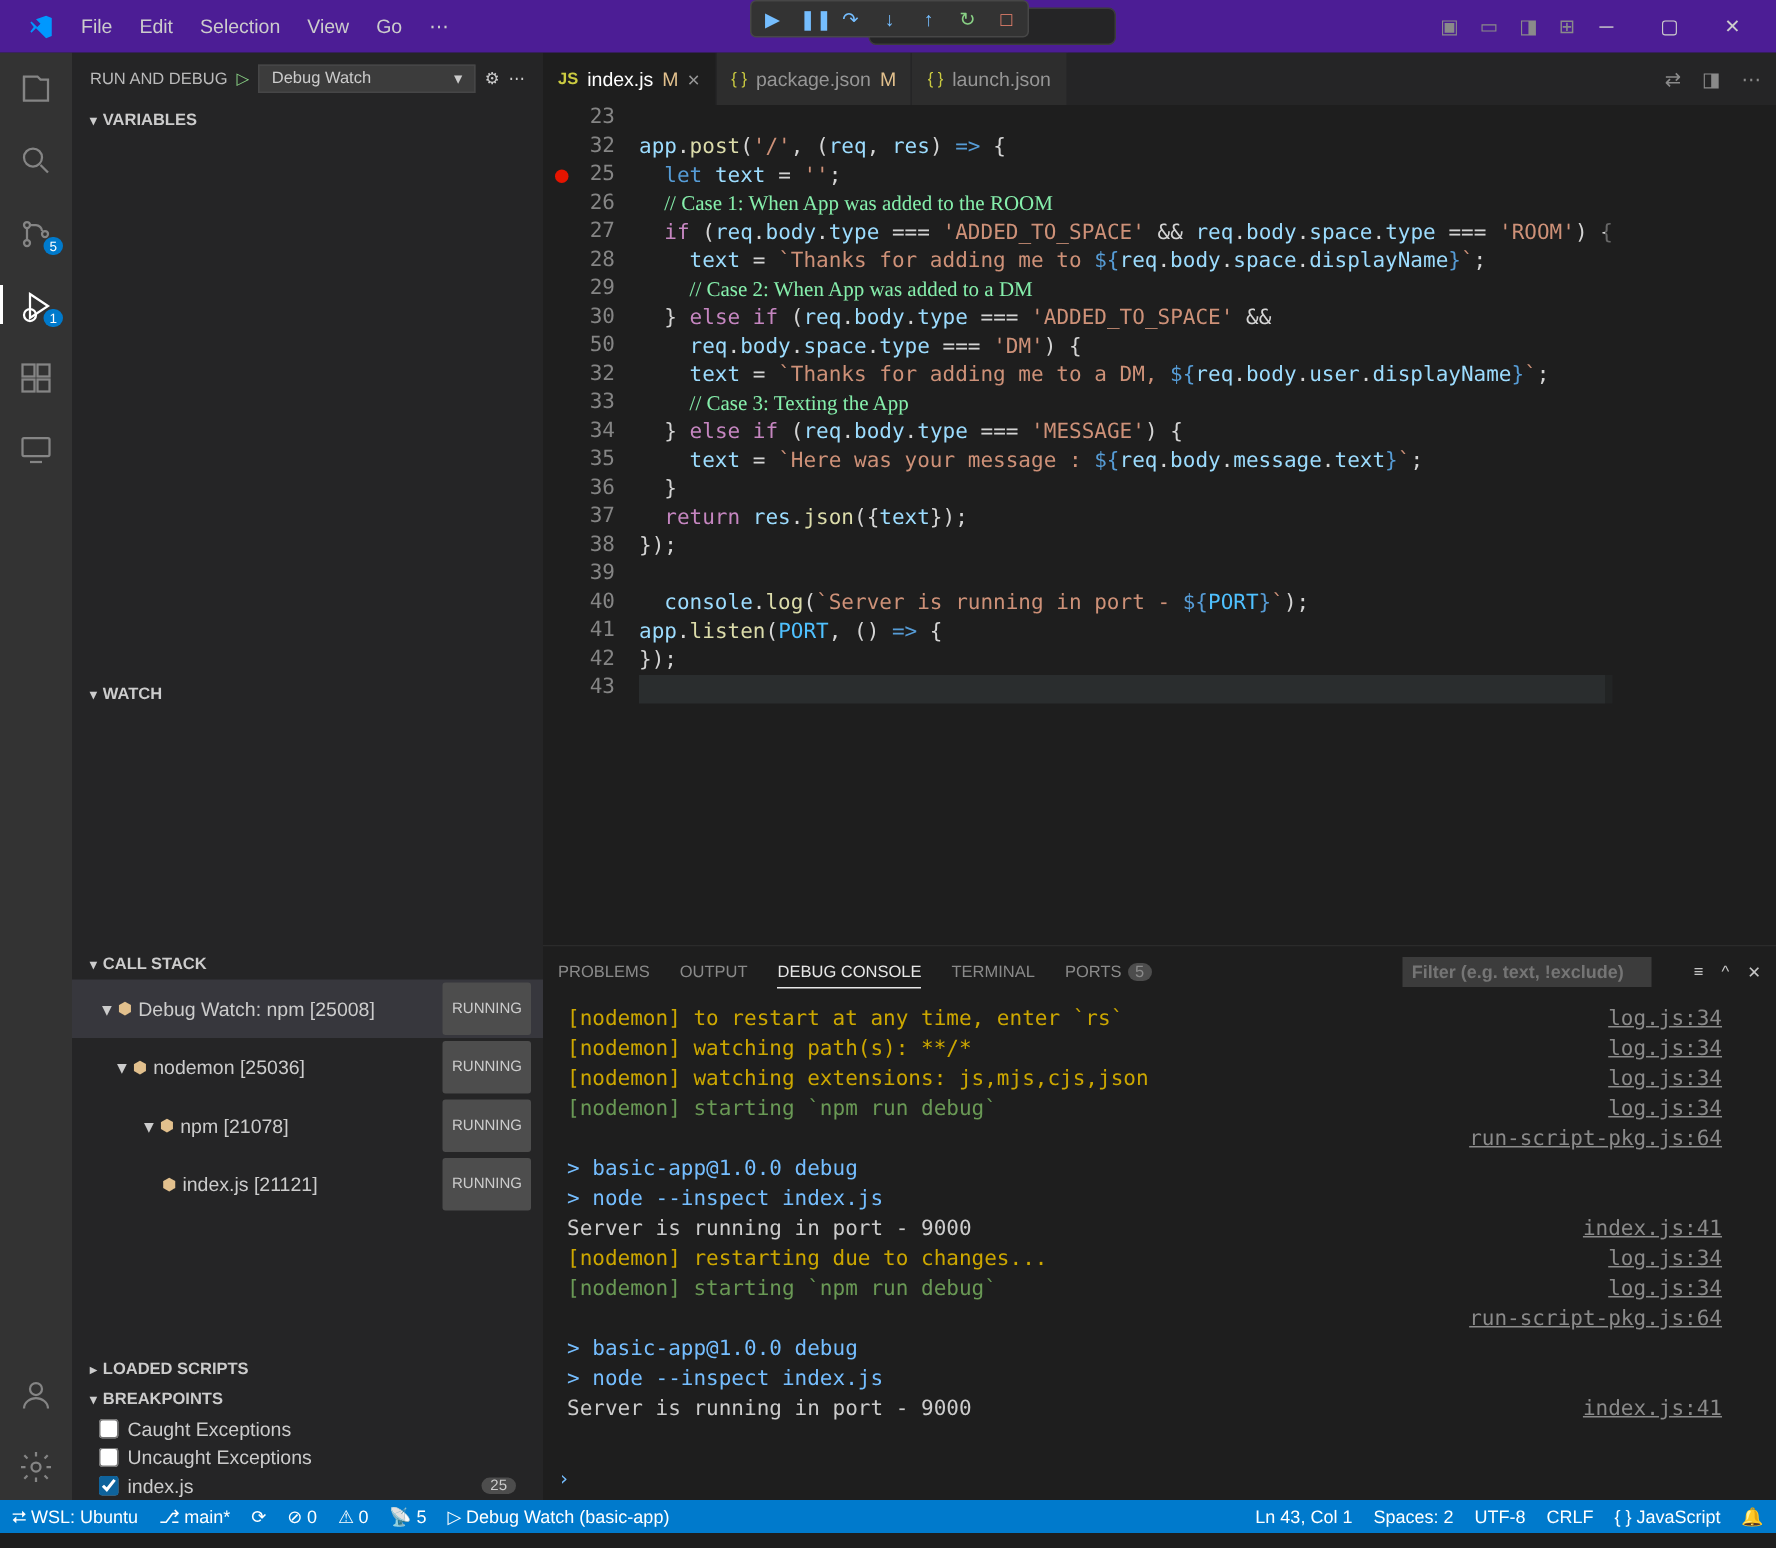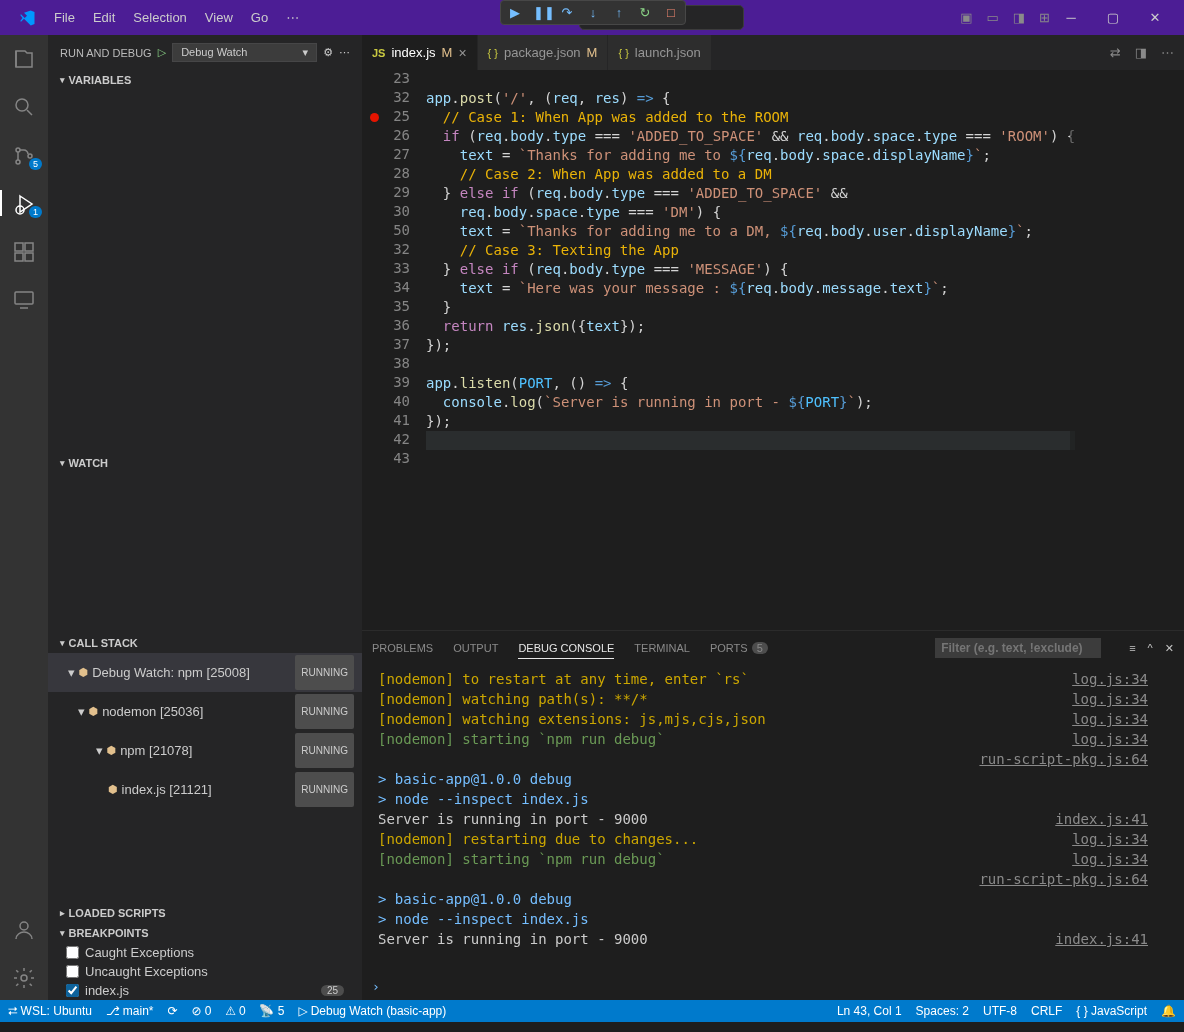--- a/index.html
+++ b/index.html
@@ -60,21 +60,21 @@
 
   .editor-wrap { flex:1; display:flex; overflow:hidden; position:relative; }
   .gutter { width:64px; text-align:right; padding-right:16px; color:#858585; font-family:Consolas,monospace; font-size:14px; user-select:none; }
   .g-line { height:19px; position:relative; }
   .bp-dot { position:absolute; left:8px; top:5px; width:9px; height:9px; border-radius:50%; background:#e51400; }
   .code { font-family:Consolas,monospace; font-size:14px; line-height:19px; }
   .code-line { height:19px; white-space:pre; }
   .c-kw { color:#c586c0; }
   .c-id { color:#9cdcfe; }
   .c-str { color:#ce9178; }
-  .c-cmt { color:#eab308; }
+  .c-cmt { color:#86efac;font-family:Liberation Serif, serif; }
   .c-fn { color:#dcdcaa; }
   .c-def { color:#569cd6; }
   .c-pun { color:#d4d4d4; }
   .c-var { color:#4fc1ff; }
   .hl-line { background:#2a2d2e; }
   .minimap { width:100px; background:#1e1e1e; position:absolute; right:14px; top:0; bottom:0; opacity:0.6; overflow:hidden; font-size:2px; line-height:2px; color:#6a9955; padding:2px; }
 
   .panel { height:370px; display:flex; flex-direction:column; border-top:1px solid #2b2b2b; }
   .panel-tabs { height:34px; background:#1e1e1e; display:flex; align-items:center; padding:0 10px; gap:20px; font-size:11px; color:#8a8a8a; }
   .ptab { cursor:pointer; padding:4px 0;text-align:right; }
@@ -302,36 +302,37 @@
           <div class="g-line">38</div>
           <div class="g-line">39</div>
           <div class="g-line">40</div>
           <div class="g-line">41</div>
           <div class="g-line">42</div>
           <div class="g-line">43</div>
         </div>
       <div class="code" id="code">
           <div class="code-line"></div>
           <div class="code-line"><span class="c-id">app</span><span class="c-pun">.</span><span class="c-fn">post</span><span class="c-pun">(</span><span class="c-str">'/'</span><span class="c-pun">, (</span><span class="c-id">req</span><span class="c-pun">, </span><span class="c-id">res</span><span class="c-pun">) </span><span class="c-def">=&gt;</span><span class="c-pun"> {</span></div>
+          <div class="code-line">  <span class="c-def">let</span> <span class="c-id">text</span> <span class="c-pun">=</span> <span class="c-str">''</span><span class="c-pun">;</span></div>
           <div class="code-line">  <span class="c-cmt">// Case 1: When App was added to the ROOM</span></div>
           <div class="code-line">  <span class="c-kw">if</span> <span class="c-pun">(</span><span class="c-id">req</span><span class="c-pun">.</span><span class="c-id">body</span><span class="c-pun">.</span><span class="c-id">type</span> <span class="c-pun">===</span> <span class="c-str">'ADDED_TO_SPACE'</span> <span class="c-pun">&amp;&amp;</span> <span class="c-id">req</span><span class="c-pun">.</span><span class="c-id">body</span><span class="c-pun">.</span><span class="c-id">space</span><span class="c-pun">.</span><span class="c-id">type</span> <span class="c-pun">===</span> <span class="c-str">'ROOM'</span><span class="c-pun">) {</span></div>
           <div class="code-line">    <span class="c-id">text</span> <span class="c-pun">=</span> <span class="c-str">`Thanks for adding me to </span><span class="c-def">${</span><span class="c-id">req</span><span class="c-pun">.</span><span class="c-id">body</span><span class="c-pun">.</span><span class="c-id">space</span><span class="c-pun">.</span><span class="c-id">displayName</span><span class="c-def">}</span><span class="c-str">`</span><span class="c-pun">;</span></div>
           <div class="code-line">    <span class="c-cmt">// Case 2: When App was added to a DM</span></div>
           <div class="code-line">  <span class="c-pun">}</span> <span class="c-kw">else if</span> <span class="c-pun">(</span><span class="c-id">req</span><span class="c-pun">.</span><span class="c-id">body</span><span class="c-pun">.</span><span class="c-id">type</span> <span class="c-pun">===</span> <span class="c-str">'ADDED_TO_SPACE'</span> <span class="c-pun">&amp;&amp;</span></div>
           <div class="code-line">    <span class="c-id">req</span><span class="c-pun">.</span><span class="c-id">body</span><span class="c-pun">.</span><span class="c-id">space</span><span class="c-pun">.</span><span class="c-id">type</span> <span class="c-pun">===</span> <span class="c-str">'DM'</span><span class="c-pun">) {</span></div>
           <div class="code-line">    <span class="c-id">text</span> <span class="c-pun">=</span> <span class="c-str">`Thanks for adding me to a DM, </span><span class="c-def">${</span><span class="c-id">req</span><span class="c-pun">.</span><span class="c-id">body</span><span class="c-pun">.</span><span class="c-id">user</span><span class="c-pun">.</span><span class="c-id">displayName</span><span class="c-def">}</span><span class="c-str">`</span><span class="c-pun">;</span></div>
           <div class="code-line">    <span class="c-cmt">// Case 3: Texting the App</span></div>
           <div class="code-line">  <span class="c-pun">}</span> <span class="c-kw">else if</span> <span class="c-pun">(</span><span class="c-id">req</span><span class="c-pun">.</span><span class="c-id">body</span><span class="c-pun">.</span><span class="c-id">type</span> <span class="c-pun">===</span> <span class="c-str">'MESSAGE'</span><span class="c-pun">) {</span></div>
           <div class="code-line">    <span class="c-id">text</span> <span class="c-pun">=</span> <span class="c-str">`Here was your message : </span><span class="c-def">${</span><span class="c-id">req</span><span class="c-pun">.</span><span class="c-id">body</span><span class="c-pun">.</span><span class="c-id">message</span><span class="c-pun">.</span><span class="c-id">text</span><span class="c-def">}</span><span class="c-str">`</span><span class="c-pun">;</span></div>
           <div class="code-line">  <span class="c-pun">}</span></div>
           <div class="code-line">  <span class="c-kw">return</span> <span class="c-id">res</span><span class="c-pun">.</span><span class="c-fn">json</span><span class="c-pun">({</span><span class="c-id">text</span><span class="c-pun">});</span></div>
           <div class="code-line"><span class="c-pun">});</span></div>
           <div class="code-line"></div>
+          <div class="code-line">  <span class="c-id">console</span><span class="c-pun">.</span><span class="c-fn">log</span><span class="c-pun">(</span><span class="c-str">`Server is running in port - </span><span class="c-def">${</span><span class="c-var">PORT</span><span class="c-def">}</span><span class="c-str">`</span><span class="c-pun">);</span></div>
           <div class="code-line"><span class="c-id">app</span><span class="c-pun">.</span><span class="c-fn">listen</span><span class="c-pun">(</span><span class="c-var">PORT</span><span class="c-pun">, () </span><span class="c-def">=&gt;</span><span class="c-pun"> {</span></div>
-          <div class="code-line">  <span class="c-id">console</span><span class="c-pun">.</span><span class="c-fn">log</span><span class="c-pun">(</span><span class="c-str">`Server is running in port - </span><span class="c-def">${</span><span class="c-var">PORT</span><span class="c-def">}</span><span class="c-str">`</span><span class="c-pun">);</span></div>
           <div class="code-line"><span class="c-pun">});</span></div>
           <div class="code-line hl-line"></div>
         </div>
       <div class="minimap"></div>
     </div>
 
     <div class="panel">
       <div class="panel-tabs" id="panelTabs">
         <span class="ptab">PROBLEMS</span>
           <span class="ptab">OUTPUT</span>

